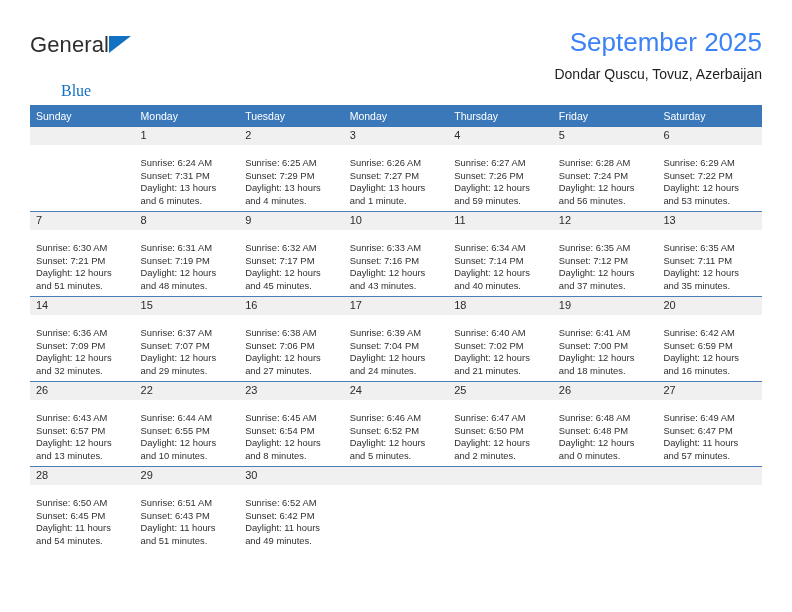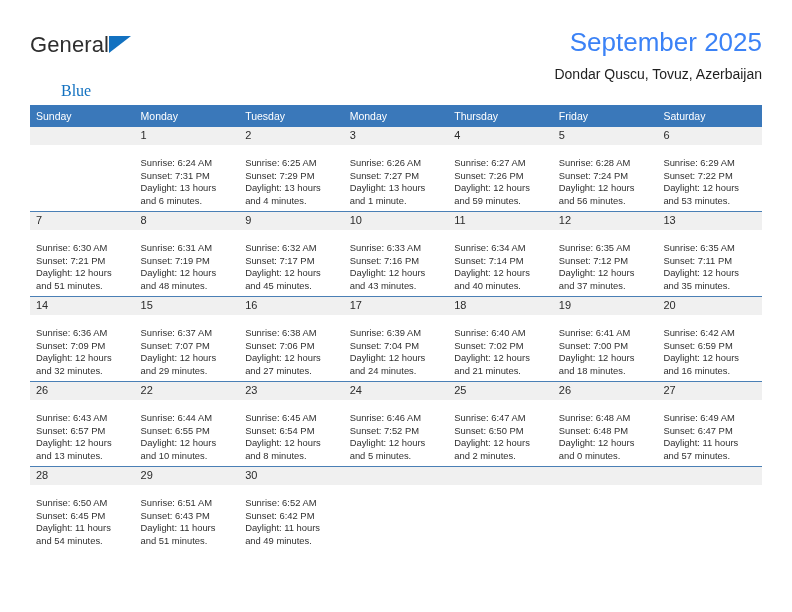--- a/index.html
+++ b/index.html
@@ -395,21 +395,21 @@
               <div>Sunrise: 6:45 AM</div>
               <div>Sunset: 6:54 PM</div>
               <div>Daylight: 12 hours</div>
               <div>and 8 minutes.</div>
             </div>
           </td>
           <td>
             <div class="daynum">24</div>
             <div class="cellbody">
               <div>Sunrise: 6:46 AM</div>
-              <div>Sunset: 7:52 PM</div>
+              <div>Sunset: 6:52 PM</div>
               <div>Daylight: 12 hours</div>
               <div>and 5 minutes.</div>
             </div>
           </td>
           <td>
             <div class="daynum">25</div>
             <div class="cellbody">
               <div>Sunrise: 6:47 AM</div>
               <div>Sunset: 6:50 PM</div>
               <div>Daylight: 12 hours</div>

